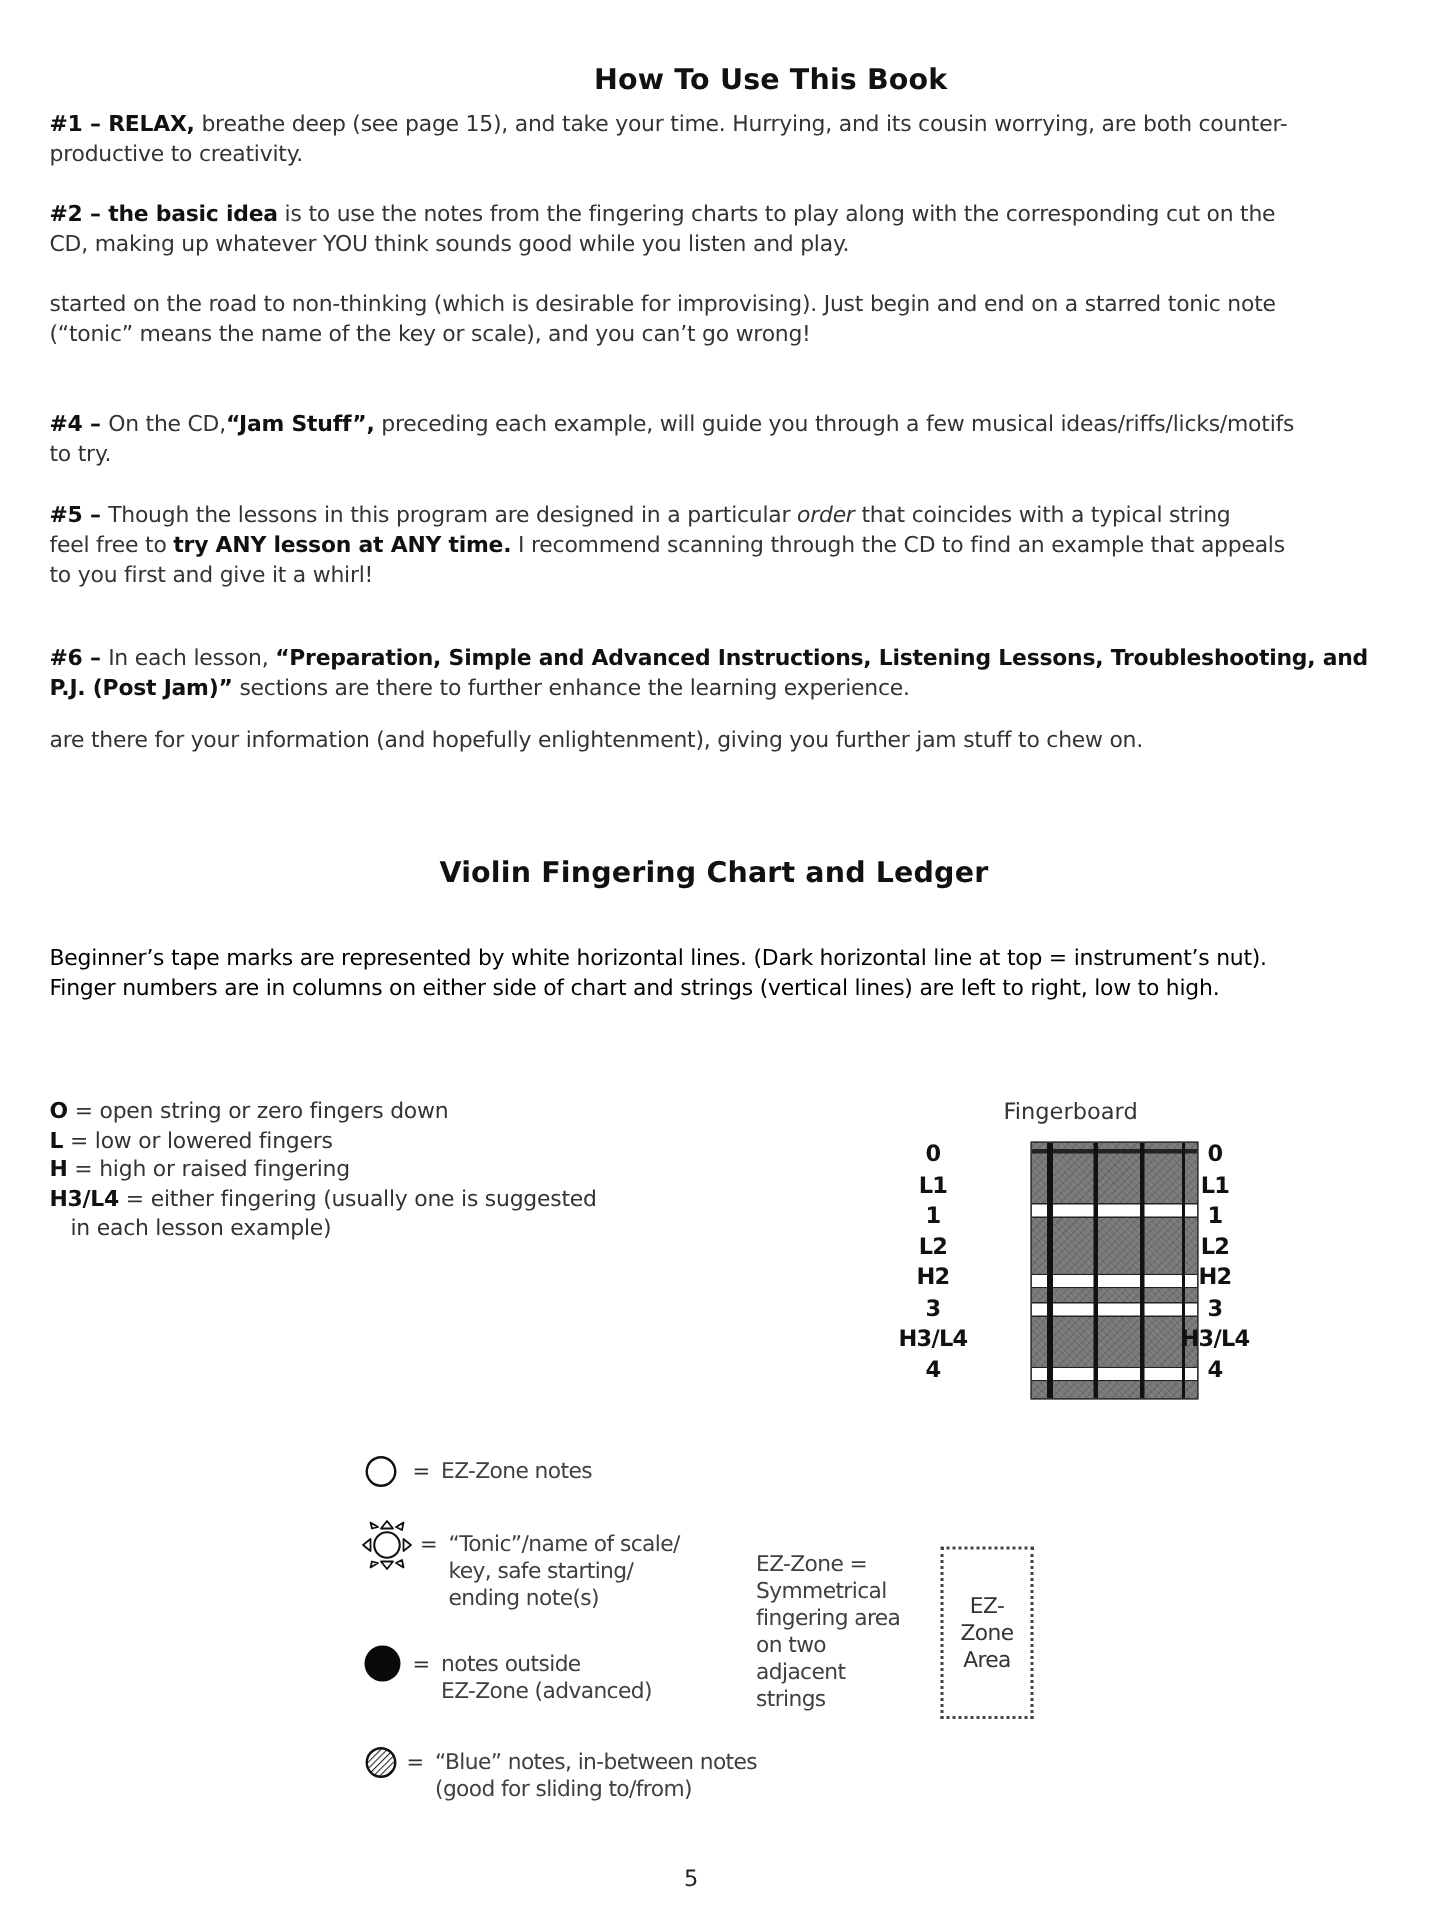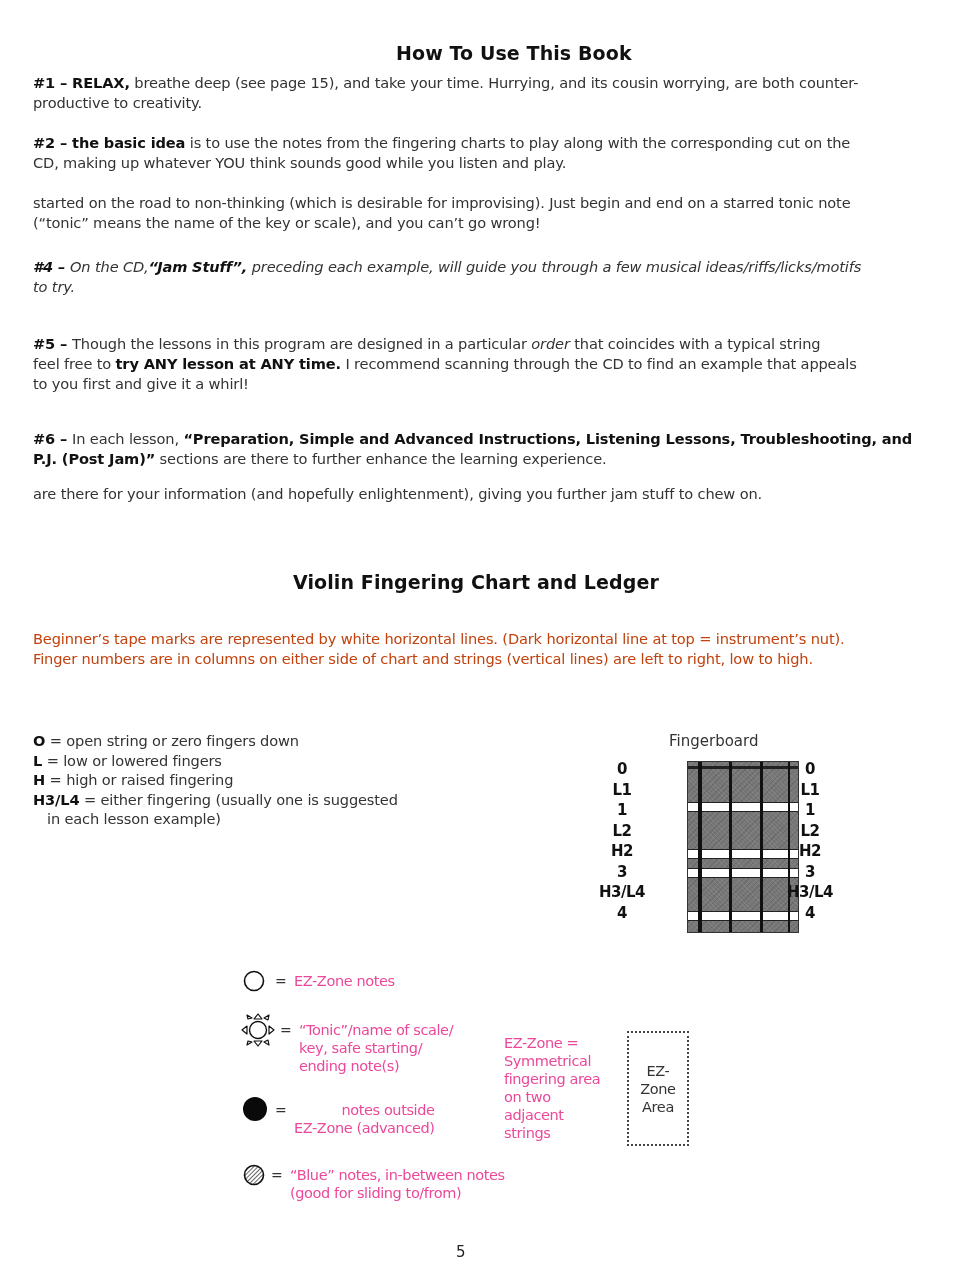--- a/index.html
+++ b/index.html
@@ -14,21 +14,21 @@
     font-weight: bold; font-size: 19px; color: #111; letter-spacing: 0.1px;
     white-space: nowrap;
   }
   .para {
     left: 33px; width: 880px;
     font-size: 14.6px; line-height: 20px; color: #333;
     letter-spacing: -0.15px;
   }
   .para b { color: #111; }
   .para .line { display: block; white-space: nowrap; }
-  .intro { left: 33px; font-size: 14.6px; line-height: 20px; color: #c2410c; letter-spacing: -0.15px; white-space: nowrap; }
+  .intro { left: 33px; font-size: 14.6px; line-height: 20px; color: #000000; letter-spacing: -0.15px; white-space: nowrap; }
   .legend-abbr { left: 33px; font-size: 14.6px; line-height: 19.5px; color: #333; letter-spacing: -0.15px; }
   .legend-abbr .row { display: block; white-space: nowrap; }
   .legend-abbr b { color: #111; }
   .fb-label { font-size: 15px; color: #333; white-space: nowrap; }
   .fcol {
     font-weight: bold; font-size: 15px; line-height: 20.5px; color: #111;
     text-align: center; width: 60px; letter-spacing: -0.5px;
   }
   .fcol span { display: block; }
   .fboard {
@@ -38,21 +38,21 @@
       repeating-linear-gradient(45deg, rgba(255,255,255,0.07) 0 1px, transparent 1px 3px),
       repeating-linear-gradient(-45deg, rgba(0,0,0,0.12) 0 1px, transparent 1px 4px);
     border: 1px solid #333; box-sizing: border-box;
   }
   .fb-nut { position: absolute; left: 0; right: 0; top: 4px; height: 3px; background: #222; }
   .fb-string { position: absolute; top: 0; bottom: 0; background: #111; }
   .fb-tape {
     position: absolute; left: 0; right: 0; height: 8px; background: #fff;
     border-top: 1.5px solid #222; border-bottom: 1.5px solid #222;
   }
-  .sym-text { font-size: 14.5px; line-height: 18px; color: #ec4899; letter-spacing: -0.4px; }
+  .sym-text { font-size: 14.5px; line-height: 18px; color: #404040; letter-spacing: -0.4px; }
   .sym-text .row { display: block; white-space: nowrap; }
   .eq { font-size: 14px; color: #333; }
   .ezbox {
     left: 627px; top: 1031px; width: 62px; height: 115px;
     border: 2px dotted #444; box-sizing: border-box;
     display: flex; align-items: center; justify-content: center; text-align: center;
   }
   .ezbox .t { font-size: 14.5px; line-height: 18px; color: #333; letter-spacing: -0.4px; }
   .ezbox .t span { display: block; }
   .pagenum { left: 456px; top: 1243px; font-size: 15px; color: #222; }
@@ -68,21 +68,21 @@
       <span class="line"><span>productive to creativity.</span></span>
     </div>
   <div class="abs para" style="top:133px;">
       <span class="line"><b>#2 – </b><b>the basic idea</b><span> is to use the notes from the fingering charts to play along with the corresponding cut on the</span></span>
       <span class="line"><span>CD, making up whatever YOU think sounds good while you listen and play.</span></span>
     </div>
   <div class="abs para" style="top:193px;">
       <span class="line"><span>started on the road to non-thinking (which is desirable for improvising). Just begin and end on a starred tonic note</span></span>
       <span class="line"><span>(“tonic” means the name of the key or scale), and you can’t go wrong!</span></span>
     </div>
-  <div class="abs para" style="top:257px;font-style:italic;">
+  <div class="abs para" style="top:273px;">
       <span class="line"><b>#4 – </b><span> On the CD,</span><b>“Jam Stuff”,</b><span> preceding each example, will guide you through a few musical ideas/riffs/licks/motifs</span></span>
       <span class="line"><span>to try.</span></span>
     </div>
   <div class="abs para" style="top:334px;">
       <span class="line"><b>#5 – </b><span> Though the lessons in this program are designed in a particular </span><i>order</i><span> that coincides with a typical string</span></span>
       <span class="line"><span>feel free to </span><b>try ANY lesson at ANY time.</b><span> I recommend scanning through the CD to find an example that appeals</span></span>
       <span class="line"><span>to you first and give it a whirl!</span></span>
     </div>
   <div class="abs para" style="top:429px;">
       <span class="line"><b>#6 – </b><span> In each lesson, </span><b>“Preparation, Simple and Advanced Instructions, Listening Lessons, Troubleshooting, and</b></span>
@@ -173,21 +173,21 @@
   <span class="row">key, safe starting/</span>
   <span class="row">ending note(s)</span>
 </div>
 
 <div class="abs" style="left:242px; top:1096px;">
   <svg width="26" height="26" viewBox="0 0 26 26">
       <circle cx="13" cy="13" r="12" fill="#0a0a0a"></circle>
     </svg>
 </div>
 <div class="abs eq" style="left:275px; top:1102px;">=</div>
-<div class="abs sym-text" style="left:294px; top:1101px;text-align:right;">
+<div class="abs sym-text" style="left:294px; top:1101px;">
   <span class="row">notes outside</span>
   <span class="row">EZ-Zone (advanced)</span>
 </div>
 
 <div class="abs" style="left:243px; top:1164px;">
   <svg width="22" height="22" viewBox="0 0 22 22">
     <defs>
       <pattern id="hatch" width="3" height="3" patternUnits="userSpaceOnUse" patternTransform="rotate(45)">
         <line x1="0" y1="0" x2="0" y2="3" stroke="#222" stroke-width="1.4"></line>
       </pattern>

